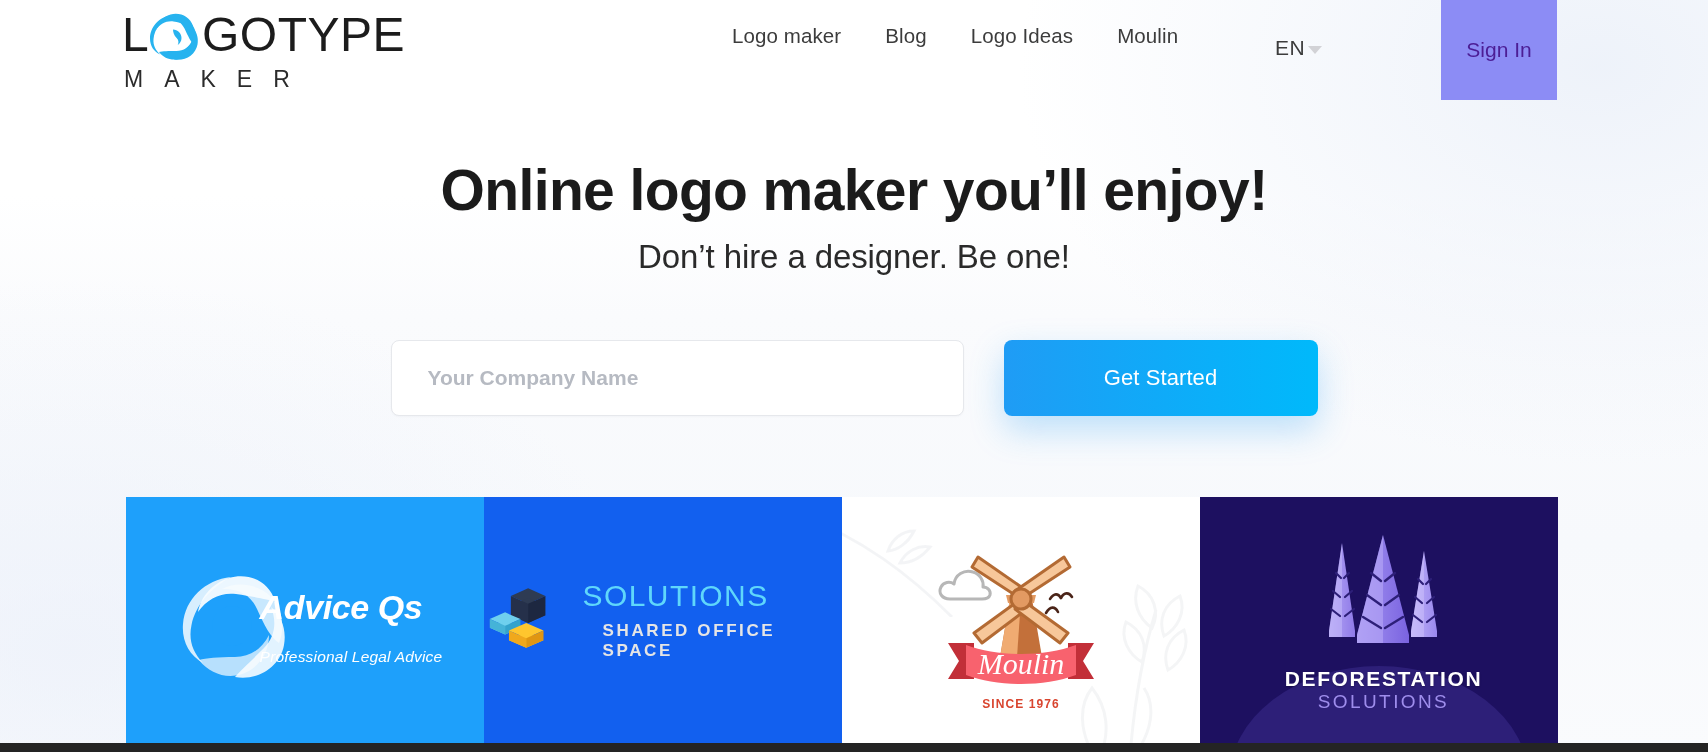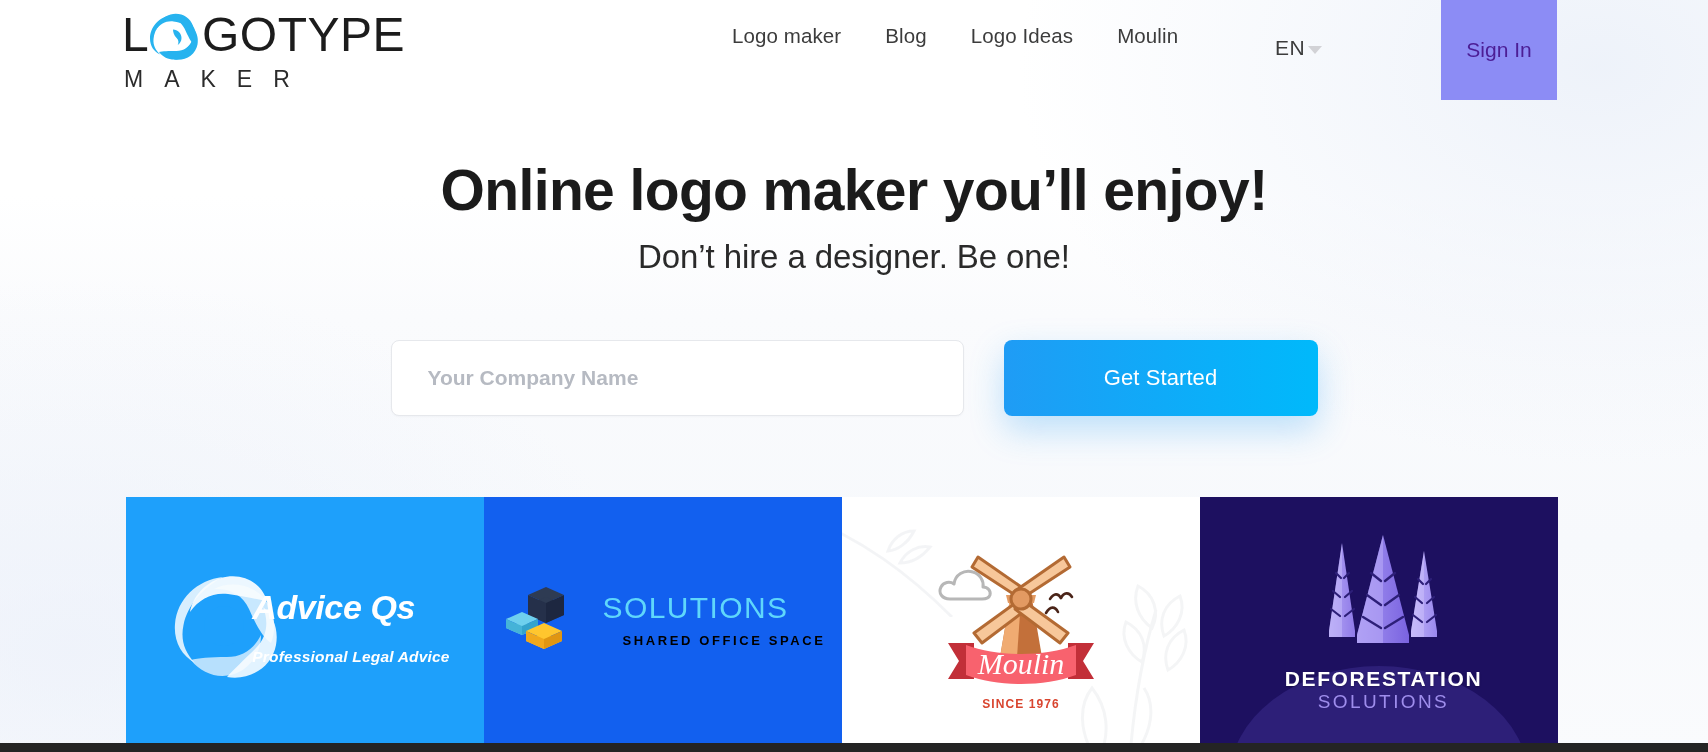--- a/index.html
+++ b/index.html
@@ -189,32 +189,32 @@
   }
 
   
   .c1-wrap { margin-top: 14px; margin-left: 6px; }
   .c1-text { margin-left: -34px; }
   .c1-title {
     font-size: 34px; font-weight: 700; font-style: italic;
     color: #ffffff; letter-spacing: -0.4px; line-height: 1;
   }
   .c1-sub {
-    font-size: 15.5px; font-weight: 700; font-style: italic;
+    font-size: 15.5px; font-weight: 400; font-style: italic;
     color: #ffffff; letter-spacing: .2px; margin-top: 24px;
   }
 
   
   .c2-text { margin-left: 18px; }
   .c2-title {
     font-size: 30px; font-weight: 400; color: #5fd7fb;
     letter-spacing: 1.4px; line-height: 1;
   }
   .c2-sub {
-    font-size: 13px; font-weight: 700; color: #000000;
+    font-size: 17px; font-weight: 700; color: #e5e5e5;
     letter-spacing: 2.6px; margin-top: 10px; margin-left: 20px;
   }
 
   
   .c3-stack { text-align: center; margin-top: 6px; }
   .c3-since {
     font-size: 12px; font-weight: 700; color: #d9452f;
     letter-spacing: 1.1px; margin-top: 6px;
   }
   .c3-bgleaf {

